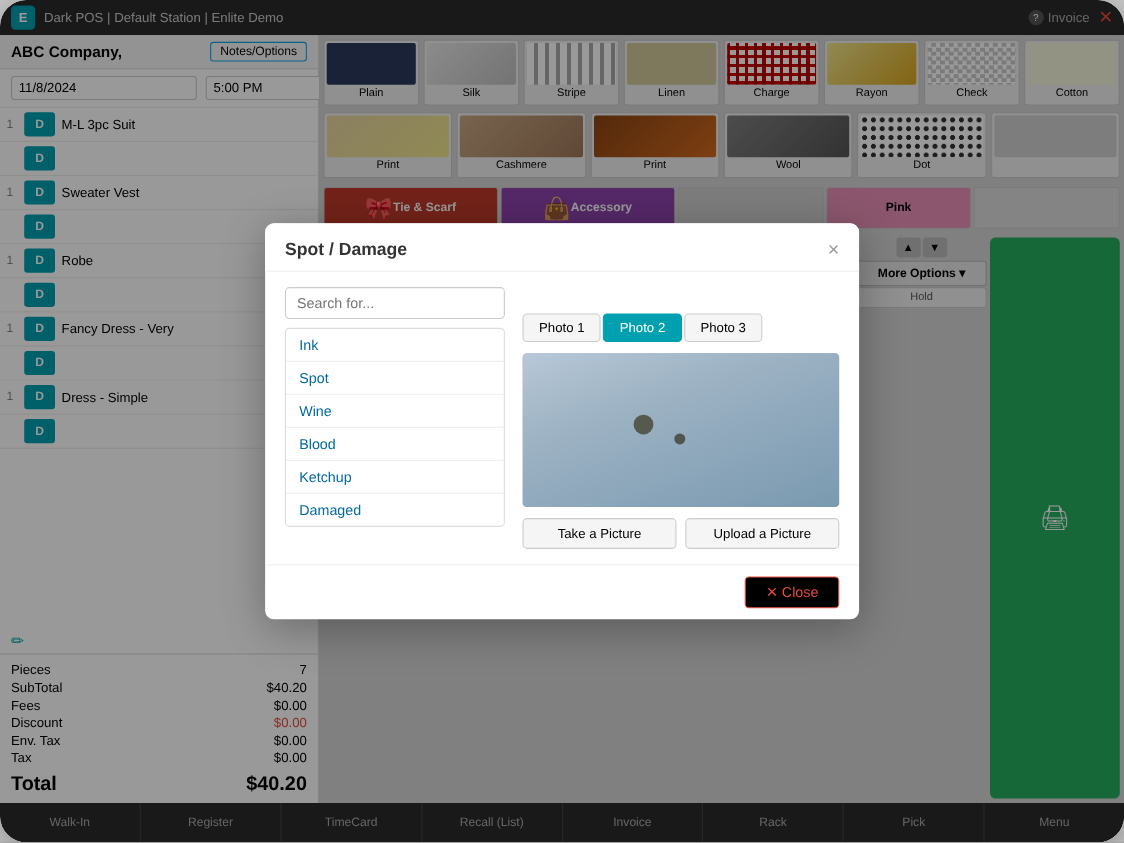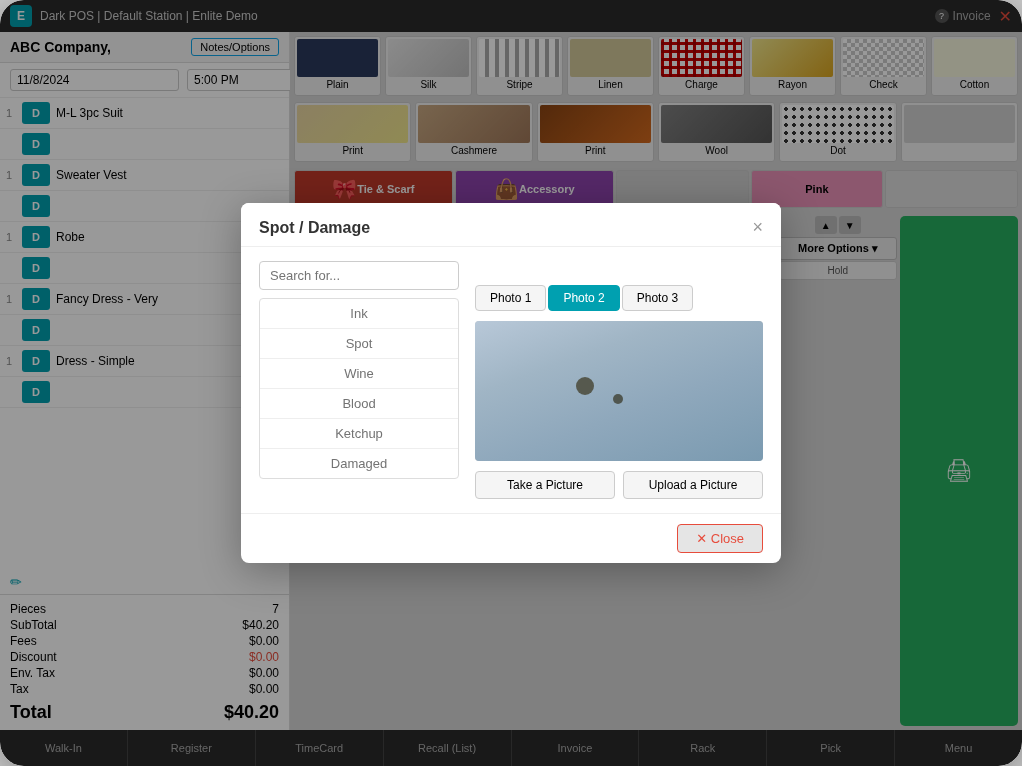--- a/index.html
+++ b/index.html
@@ -377,25 +377,24 @@
       margin-bottom: 8px;
       outline: none;
     }
     .damage-list {
       border: 1px solid #ddd;
       border-radius: 4px;
       overflow: hidden;
     }
     .damage-item {
       padding: 7px 12px;
-      color: #737373;
+      color: #0369a1;
       font-size: 13px;
       border-bottom: 1px solid #eee;
       cursor: pointer;
-      text-align: center;
     }
     .damage-item:last-child { border-bottom: none; }
     .modal-right {
       flex: 1;
       display: flex;
       flex-direction: column;
     }
     .photo-tabs {
       display: flex;
       gap: 2px;
@@ -440,21 +439,21 @@
       background: #f5f5f5;
       text-align: center;
     }
     .modal-footer {
       padding: 10px 18px;
       display: flex;
       justify-content: flex-end;
       border-top: 1px solid #eee;
     }
     .close-btn {
-      background: #e5e5e5;
+      background: #000000;
       border: 1px solid #e74c3c;
       color: #e74c3c;
       padding: 6px 18px;
       border-radius: 4px;
       cursor: pointer;
       font-size: 13px;
       display: flex;
       align-items: center;
       gap: 4px;
     }

